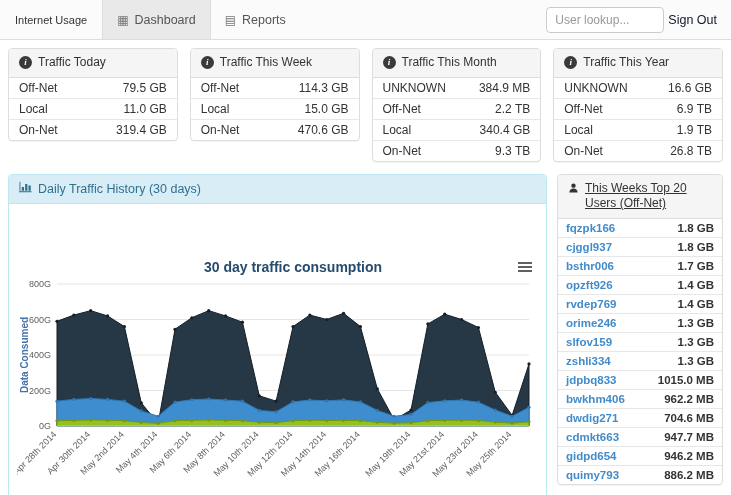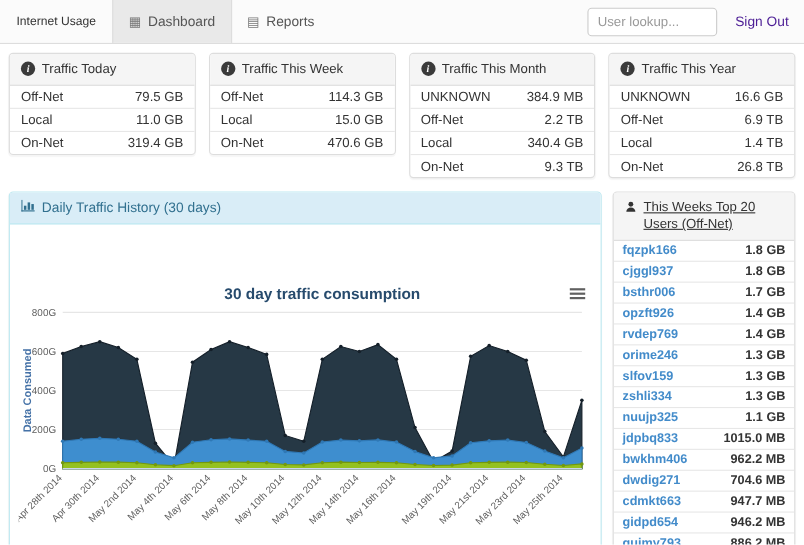--- a/index.html
+++ b/index.html
@@ -8,25 +8,25 @@
 
   
   .navbar { display:flex; align-items:stretch; height:40px; background:#fbfbfb;
     border-bottom:1px solid #ddd; }
   .brand { padding:0 15px; line-height:40px; font-size:11px; color:#333; white-space:nowrap; }
   .nav-tabs { display:flex; }
   .nav-tab { display:flex; align-items:center; gap:6px; padding:0 14px; font-size:12.5px;
     color:#555; text-decoration:none; cursor:pointer; }
   .nav-tab.active { background:#e9e9e9; border-left:1px solid #ddd; border-right:1px solid #ddd; }
   .tab-glyph { font-size:12px; color:#777; }
-  .nav-right { margin-left:auto; display:flex; align-items:center; gap:16px; padding-right:14px; }
+  .nav-right { margin-left:auto; display:flex; align-items:center; gap:4px; padding-right:14px; }
   .lookup-input { width:118px; height:26px; border:1px solid #ccc; border-radius:4px;
     padding:3px 8px; font-size:12px; color:#555; font-family:inherit; }
   .lookup-input::placeholder { color:#999; }
-  .signout { font-size:12.5px; color:#4c1d95; text-decoration:none; cursor:pointer; }
+  .signout { font-size:12.5px; color:#0f172a; text-decoration:none; cursor:pointer; }
 
   
   .container { padding:8px; }
   .stat-grid { display:flex; gap:12px; margin-bottom:12px; align-items:flex-start; }
   .bottom-row { display:flex; gap:10px; align-items:flex-start; }
 
   
   .panel { background:#fff; border:1px solid #ddd; border-radius:4px; flex:1;
     overflow:hidden; box-shadow:0 1px 1px rgba(0,0,0,0.04); }
   .panel-heading { background:#f5f5f5; border-bottom:1px solid #ddd; padding:6px 10px;
@@ -160,21 +160,21 @@
           <div class="stat-row">
             <span class="lbl">UNKNOWN</span>
             <span class="val">16.6 GB</span>
           </div>
           <div class="stat-row">
             <span class="lbl">Off-Net</span>
             <span class="val">6.9 TB</span>
           </div>
           <div class="stat-row">
             <span class="lbl">Local</span>
-            <span class="val">1.4 TB</span>
+            <span class="val">1.9 TB</span>
           </div>
           <div class="stat-row">
             <span class="lbl">On-Net</span>
             <span class="val">26.8 TB</span>
           </div>
         </div>
     </article>
   </section>
 
   <section class="bottom-row">
@@ -367,24 +367,20 @@
           </div>
           <div class="user-row">
             <a>slfov159</a>
             <span class="uval">1.3 GB</span>
           </div>
           <div class="user-row">
             <a>zshli334</a>
             <span class="uval">1.3 GB</span>
           </div>
           <div class="user-row">
-            <a>nuujp325</a>
-            <span class="uval">1.1 GB</span>
-          </div>
-          <div class="user-row">
             <a>jdpbq833</a>
             <span class="uval">1015.0 MB</span>
           </div>
           <div class="user-row">
             <a>bwkhm406</a>
             <span class="uval">962.2 MB</span>
           </div>
           <div class="user-row">
             <a>dwdig271</a>
             <span class="uval">704.6 MB</span>

